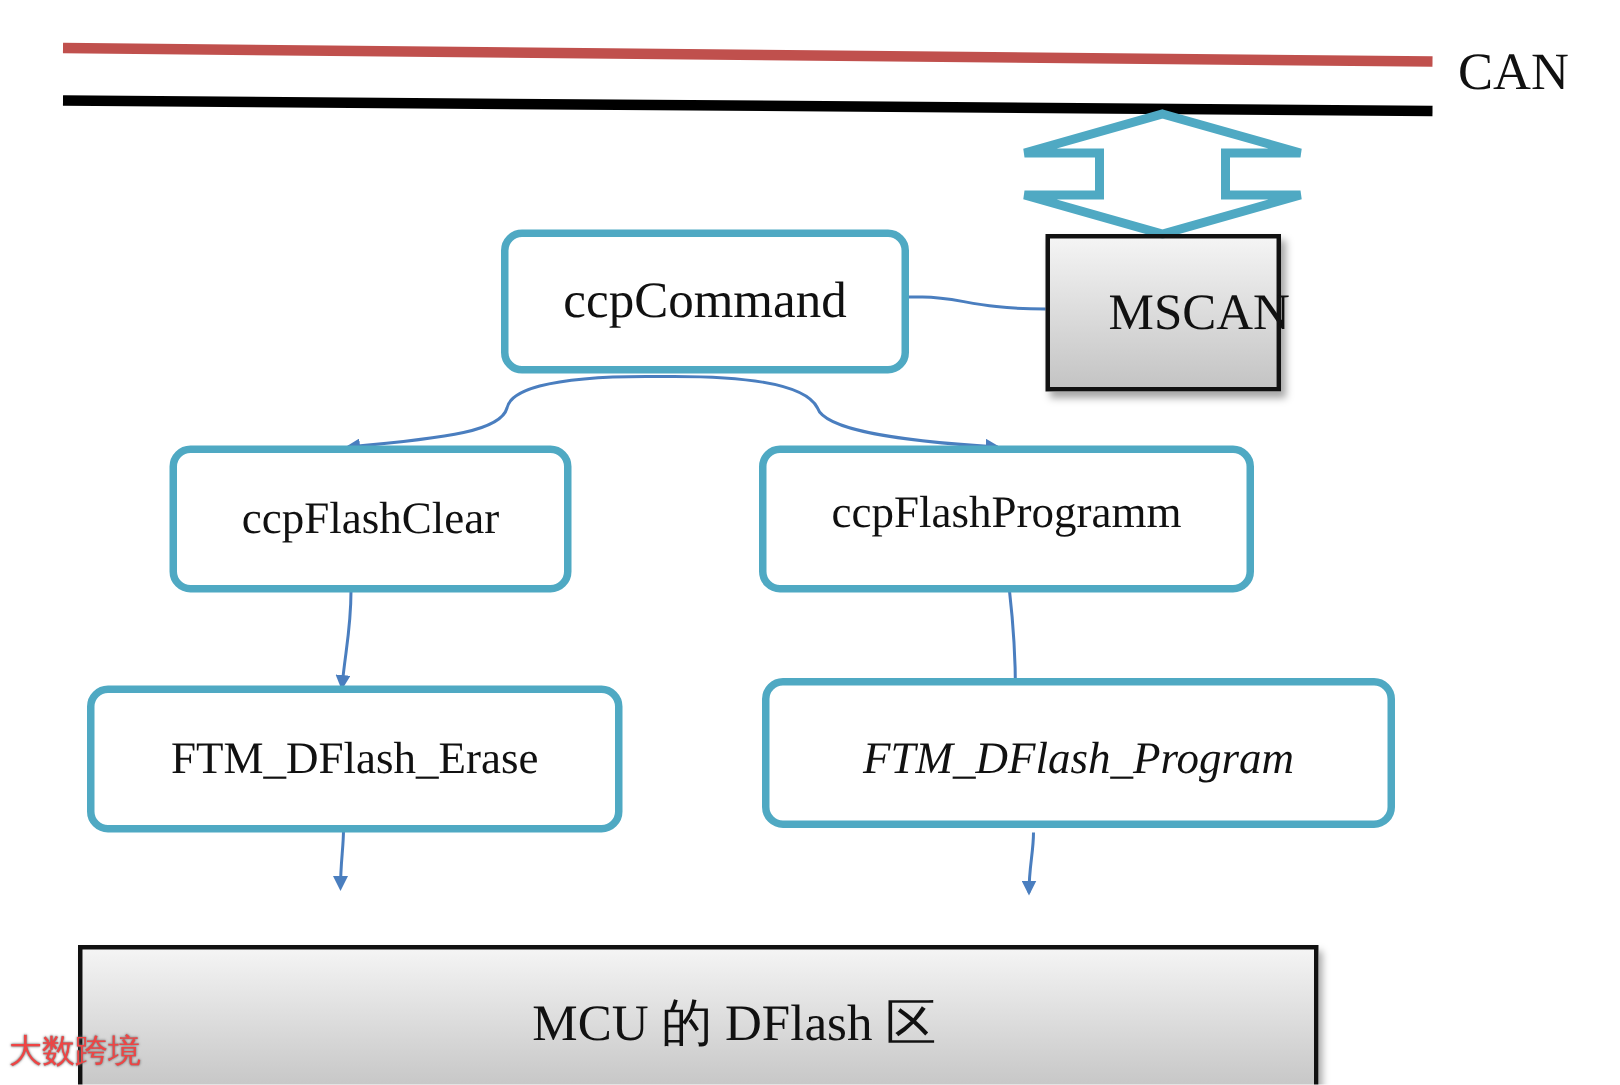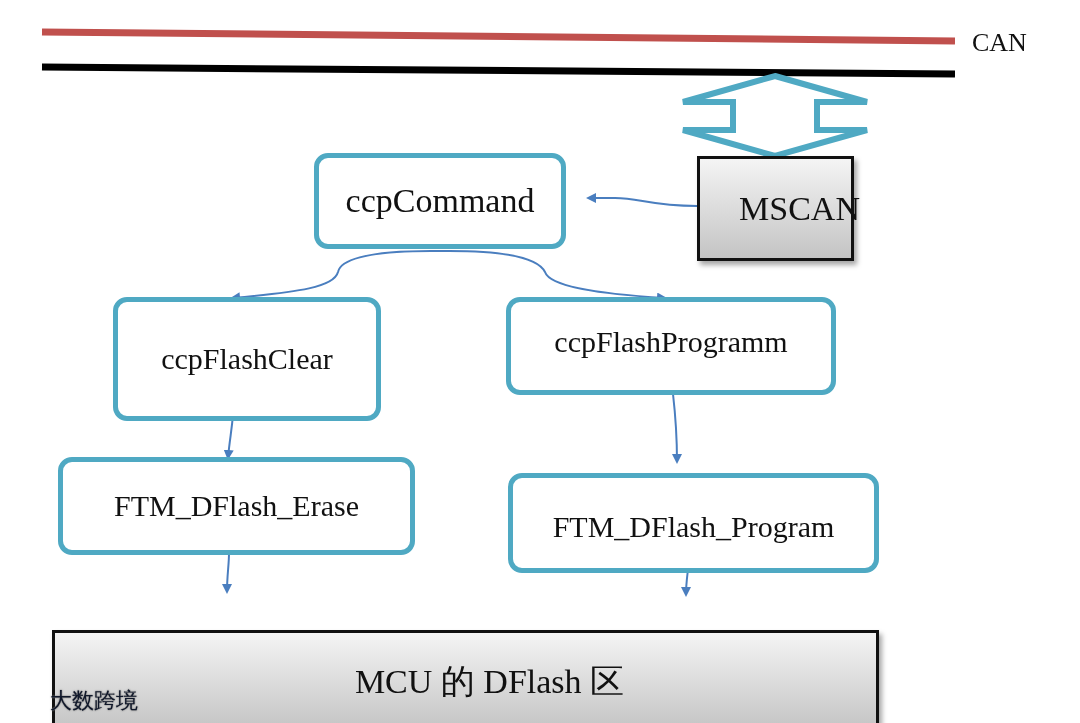--- a/index.html
+++ b/index.html
@@ -13,23 +13,23 @@
     color: #111; font-size: 30px; white-space: nowrap;
   }
   .grey-box {
     position: absolute; box-sizing: border-box;
     border: 3px solid #111;
     background: linear-gradient(#f4f4f4, #c4c4c4);
     box-shadow: 3px 4px 5px rgba(0,0,0,0.35);
     display: flex; align-items: center; justify-content: center;
     color: #111; white-space: nowrap; padding-left: 48px;
   }
-  .bus-label { position: absolute; left: 972px; top: 28px; font-size: 26px; color: #111; }
+  .bus-label { position: absolute; left: 972px; top: 28px; font-size: 35px; color: #111; }
   .watermark { position: absolute; left: 6px; top: 686px; font-family: "DejaVu Sans", sans-serif;
-               font-size: 22px; color: #0f172a; text-shadow: 0 0 2px #777, 0 0 1px #777; margin-left: 44px; }
+               font-size: 22px; color: #ef4444; text-shadow: 0 0 2px #777, 0 0 1px #777; }
 </style>
 </head>
 <body>
 
 <svg class="diagram" width="1080" height="723">
   <defs>
     <marker id="ah" markerWidth="10" markerHeight="10" refX="8" refY="5" orient="auto" markerUnits="userSpaceOnUse">
       <path d="M0,0 L10,5 L0,10 Z" fill="#4a7ebf"></path>
     </marker>
   </defs>
@@ -47,37 +47,37 @@
   <path d="M229,553 C229,565 227,575 227,592" fill="none" stroke="#4a7ebf" stroke-width="2" marker-end="url(#ah)"></path>
   <path d="M689,555 C689,568 686,578 686,595" fill="none" stroke="#4a7ebf" stroke-width="2" marker-end="url(#ah)"></path>
 </svg>
 
 <div class="bus-label">CAN</div>
 
 <div class="grey-box" style="left:697px; top:156px; width:157px; height:105px; font-size:34px;">
   <span>MSCAN</span>
 </div>
 
-<div class="node" style="left:314px; top:153px; width:252px; height:96px; font-size:34px;">
+<div class="node" style="left:334px; top:153px; width:272px; height:96px; font-size:34px;">
   <span>ccpCommand</span>
 </div>
 
-<div class="node" style="left:113px; top:297px; width:268px; height:124px;">
+<div class="node" style="left:113px; top:297px; width:268px; height:98px;">
   <span>ccpFlashClear</span>
 </div>
 
 <div class="node" style="left:506px; top:297px; width:330px; height:98px;">
   <span style="margin-top:-8px;text-align:center;">ccpFlashProgramm</span>
 </div>
 
 <div class="node" style="left:58px; top:457px; width:357px; height:98px;text-align:center;">
   <span>FTM_DFlash_Erase</span>
 </div>
 
-<div class="node" style="left:508px; top:473px; width:371px; height:100px;">
+<div class="node" style="left:508px; top:452px; width:422px; height:100px;font-style:italic;">
   <span style="margin-top:8px;">FTM_DFlash_Program</span>
 </div>
 
 <div class="grey-box" style="left:52px; top:594px; width:827px; height:103px; font-size:34px;margin-top:36px;">
   <span>MCU 的 DFlash 区</span>
 </div>
 
 <div class="watermark">大数跨境</div>
 
 </body></html>

